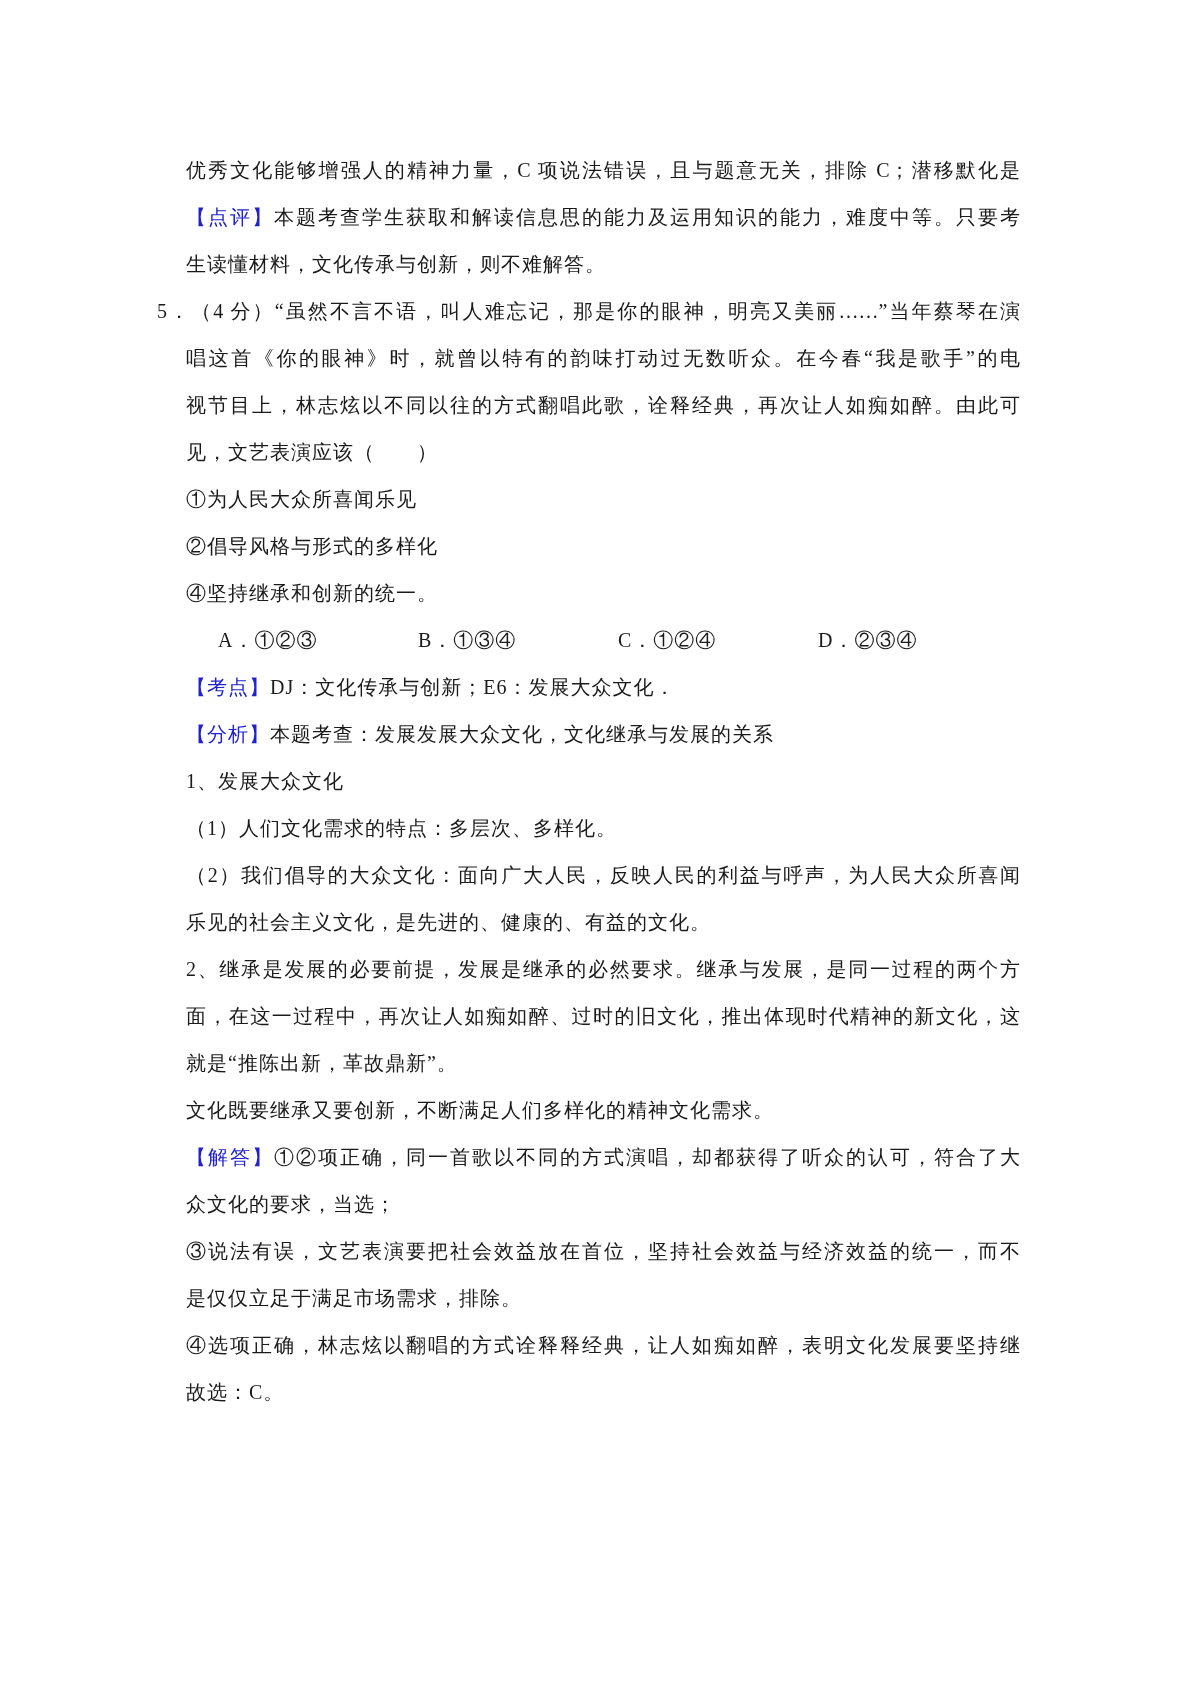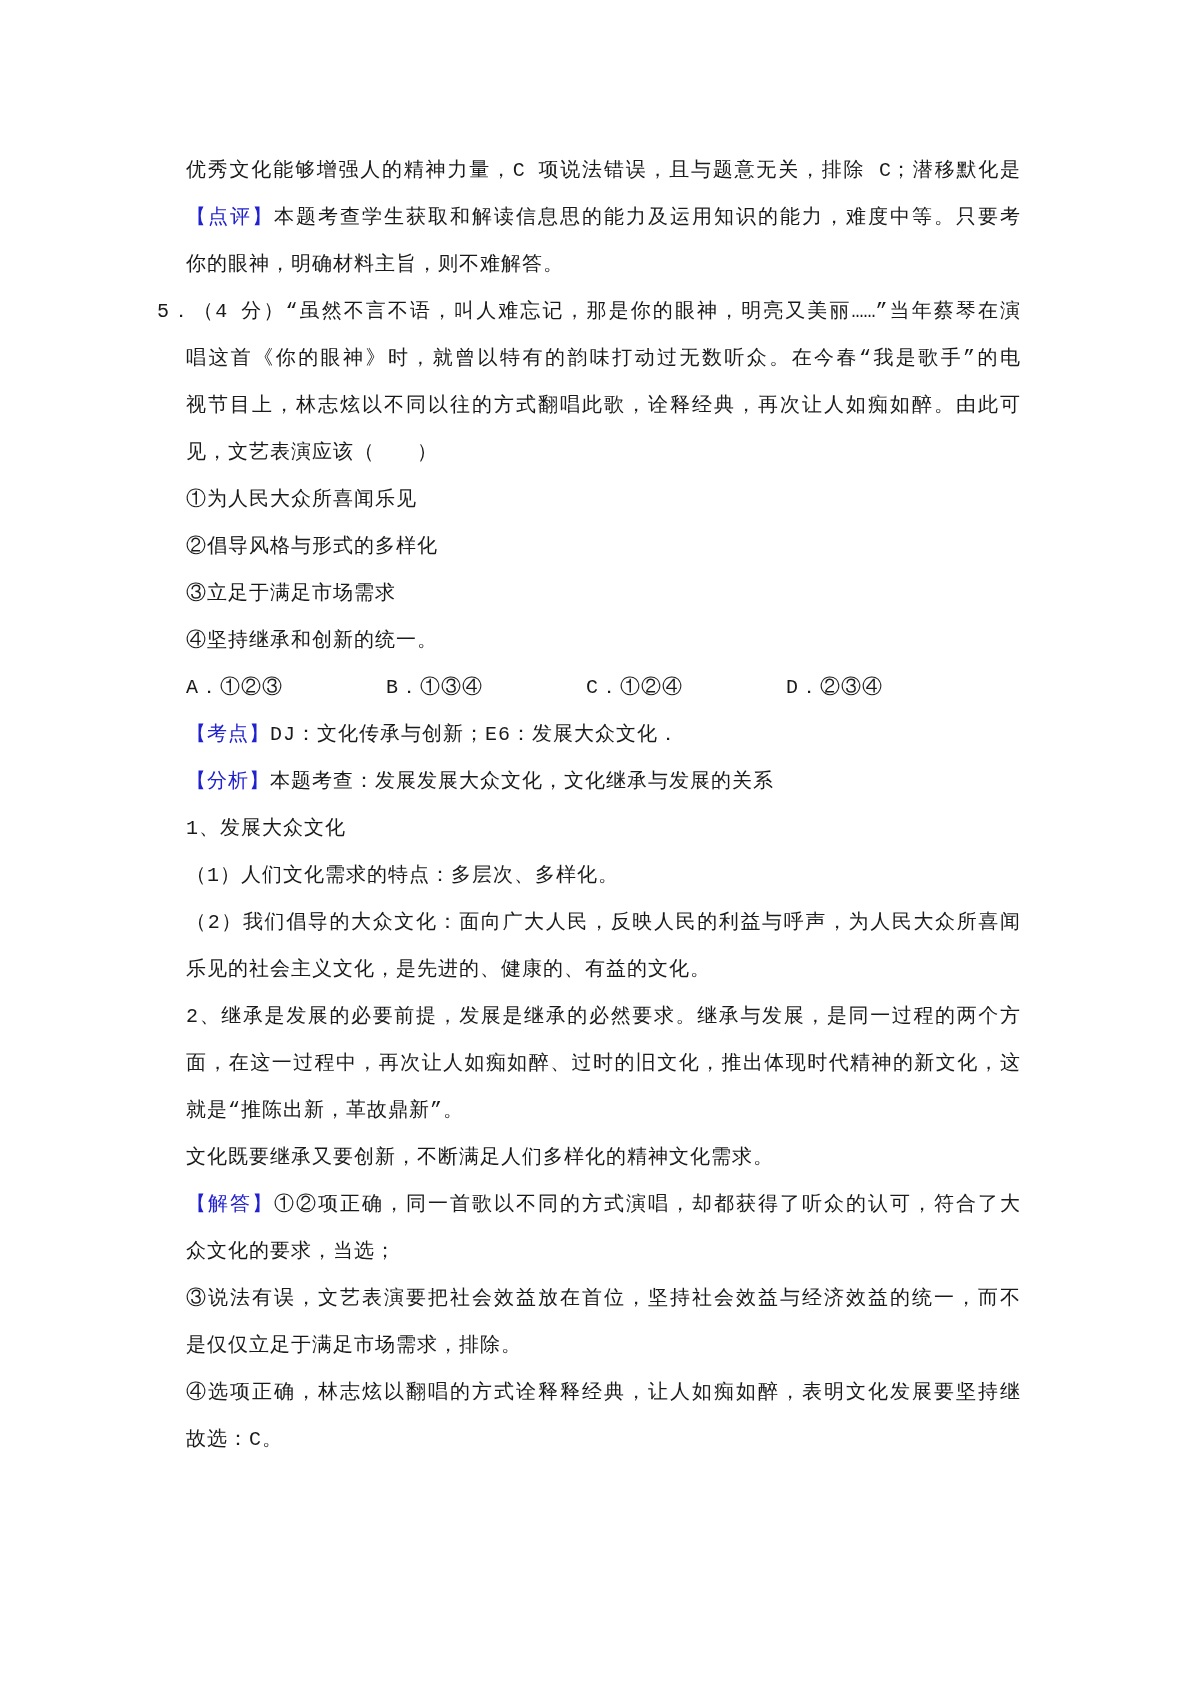--- a/index.html
+++ b/index.html
@@ -13,59 +13,58 @@
   }
   .doc{
     position:absolute;
     top:147px;left:186px;width:834px;
     font-size:20px;
   }
   .line{
     height:47px;line-height:47px;
     white-space:nowrap;
     letter-spacing:1px;
-    font-family:Liberation Mono, monospace;
   }
   .line.full{
     white-space:normal;
     text-align:justify;
     text-align-last:justify;
     letter-spacing:0;
   }
   .line.item{
     margin-left:-29px;
     width:863px;
   }
   .tag{
     color:#2121CE;
     margin-top:44px;
   }
   .line.options{
     display:flex;
+    margin-left:32px;
   }
   .line.options span{
     display:inline-block;
     width:200px;
   }
   .line.options span:last-child{width:auto;}
 </style>
 </head>
 <body>
 
 <div class="doc">
   <div class="line full">优秀文化能够增强人的精神力量，C 项说法错误，且与题意无关，排除 C；潜移默化是</div>
   <div class="line full"><span class="tag">【点评】</span><span>本题考查学生获取和解读信息思的能力及运用知识的能力，难度中等。只要考</span></div>
-  <div class="line">你的眼神，明确材料主旨，则不难解答。</div>
+  <div class="line">生读懂材料，文化传承与创新，则不难解答。</div>
   <div class="line full item">5．（4 分）“虽然不言不语，叫人难忘记，那是你的眼神，明亮又美丽……”当年蔡琴在演</div>
   <div class="line full">唱这首《你的眼神》时，就曾以特有的韵味打动过无数听众。在今春“我是歌手”的电</div>
   <div class="line full">视节目上，林志炫以不同以往的方式翻唱此歌，诠释经典，再次让人如痴如醉。由此可</div>
   <div class="line">见，文艺表演应该（　　）</div>
   <div class="line">①为人民大众所喜闻乐见</div>
   <div class="line">②倡导风格与形式的多样化</div>
-  <div class="line">③立足于满足市场需求</div>
   <div class="line">④坚持继承和创新的统一。</div>
   <div class="line options">
     <span>A．①②③</span>
     <span>B．①③④</span>
     <span>C．①②④</span>
     <span>D．②③④</span>
   </div>
   <div class="line"><span class="tag">【考点】</span><span>DJ：文化传承与创新；E6：发展大众文化．</span></div>
   <div class="line"><span class="tag">【分析】</span><span>本题考查：发展发展大众文化，文化继承与发展的关系</span></div>
   <div class="line">1、发展大众文化</div>

